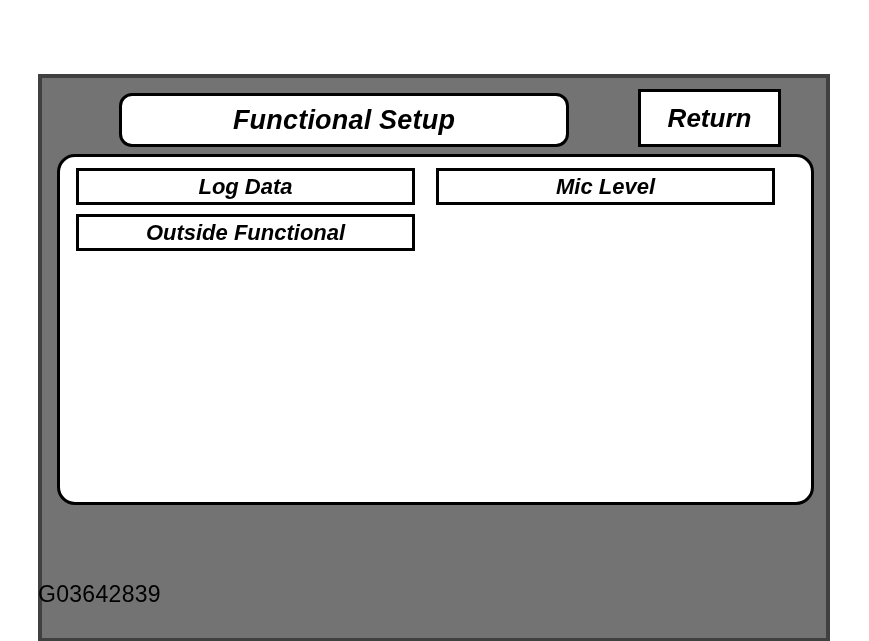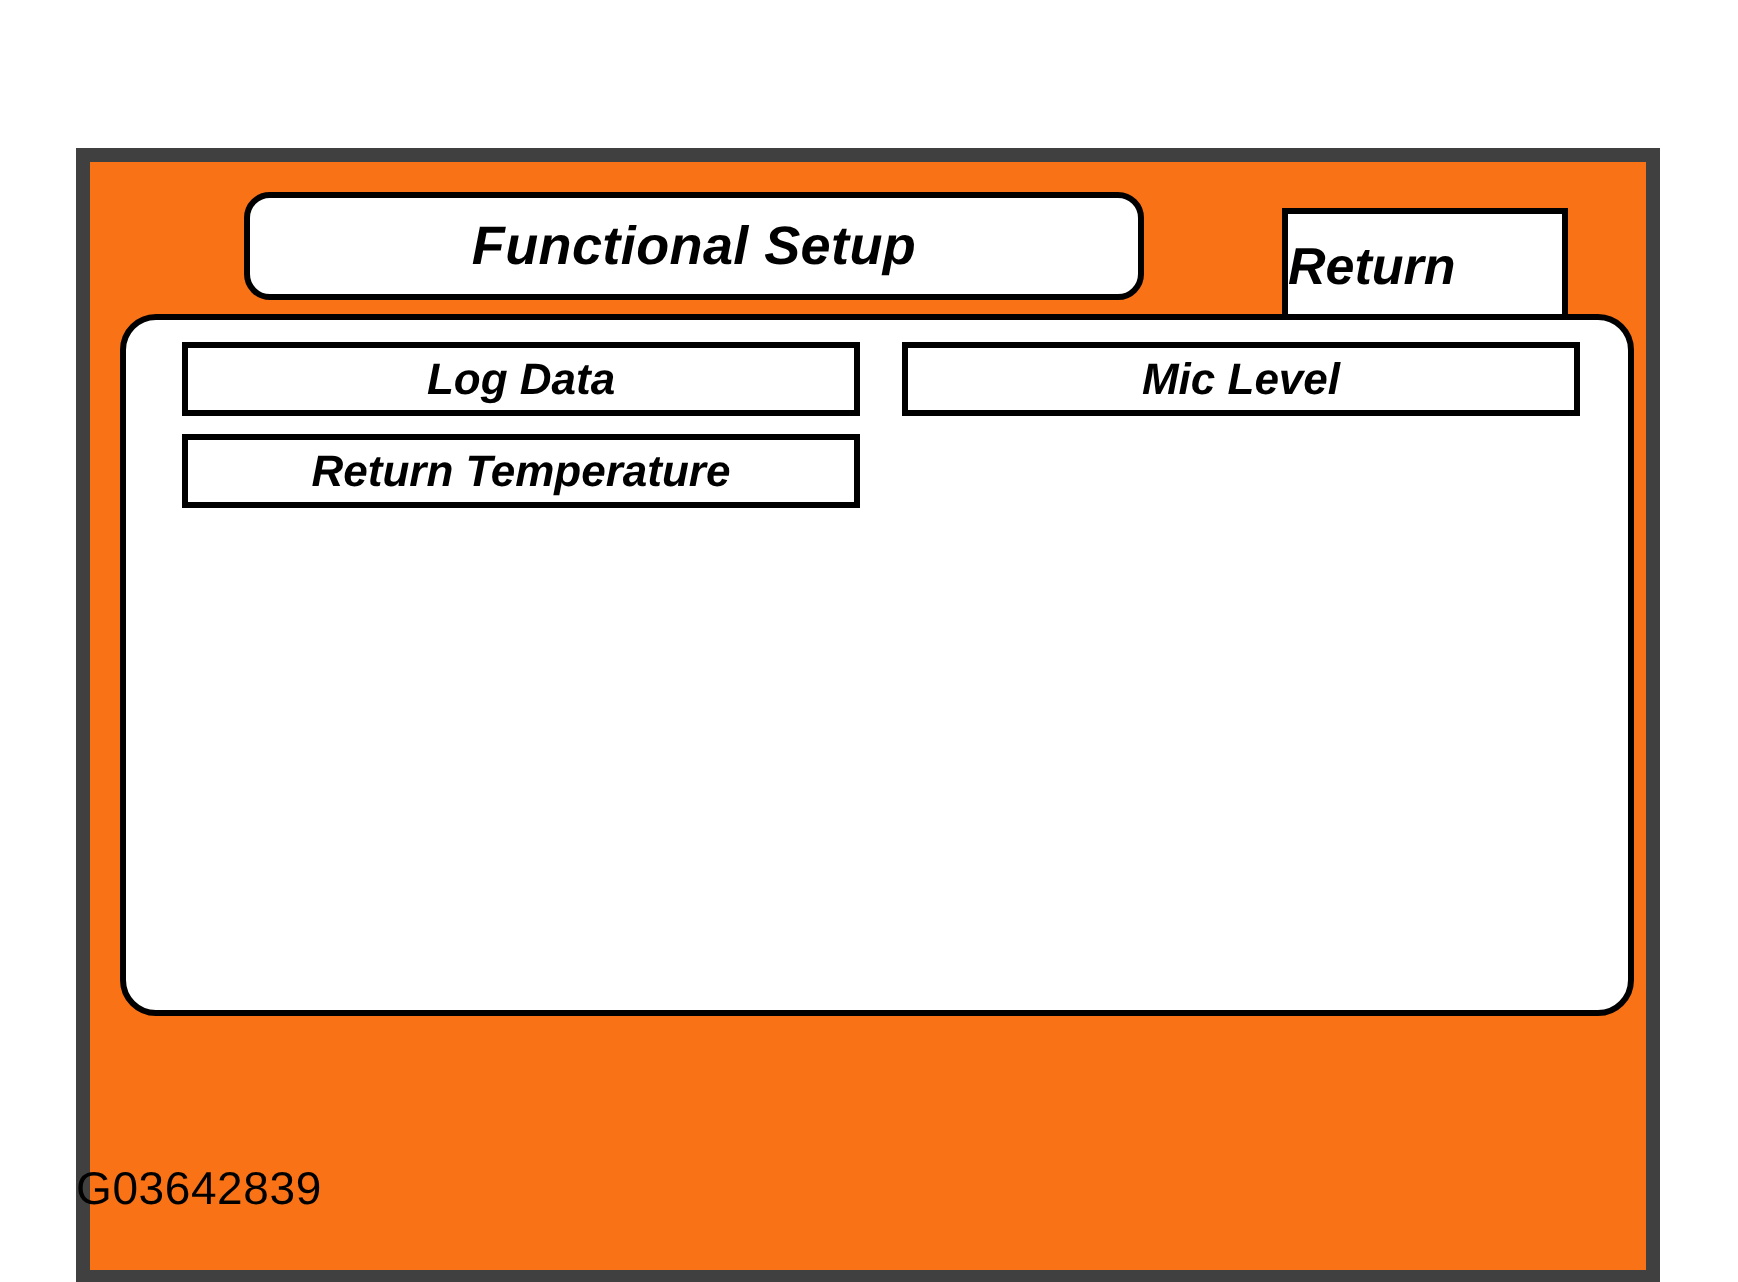--- a/index.html
+++ b/index.html
@@ -16,23 +16,23 @@
     color: #000000;
   }
 
   
   #screen-frame {
     position: absolute;
     left: 38px;
     top: 74px;
     width: 792px;
     height: 568px;
-    border: 7px solid #404040;
+    border: 4px solid #404040;
     box-sizing: border-box;
-    background: #f97316;
+    background: #737373;
   }
 
   
   #title-plate {
     position: absolute;
     left: 77px;   
     top: 15px;
     width: 450px;
     height: 54px;
     border: 3px solid #000000;
@@ -48,28 +48,29 @@
     font-weight: bold;
     font-style: italic;
     letter-spacing: 0.2px;
     line-height: 1;
     white-space: nowrap;
   }
 
   #return-button {
     position: absolute;
     left: 596px;
-    top: 23px;
+    top: 11px;
     width: 143px;
     height: 58px;
     border: 3px solid #000000;
     box-sizing: border-box;
     background: #ffffff;
     display: flex;
     align-items: center;
+    justify-content: center;
   }
   #return-button .btn-text {
     font-size: 26px;
     font-weight: bold;
     font-style: italic;
     line-height: 1;
     white-space: nowrap;
   }
 
   
@@ -81,21 +82,21 @@
     height: 351px;
     border: 3px solid #000000;
     border-radius: 18px;
     box-sizing: border-box;
     background: #ffffff;
   }
 
   
   #menu-grid {
     position: absolute;
-    left: 28px;
+    left: 16px;
     top: 11px;
     width: 703px;
     display: grid;
     grid-template-columns: 339px 339px;
     grid-column-gap: 21px;
     grid-row-gap: 9px;
   }
   .menu-button {
     height: 37px;
     border: 3px solid #000000;
@@ -147,21 +148,21 @@
       <div class="menu-button">
         <span class="btn-text">Log Data</span>
       </div>
 
       <div class="menu-button">
         <span class="btn-text">Mic Level</span>
       </div>
 
 
       <div class="menu-button">
-        <span class="btn-text">Return Temperature</span>
+        <span class="btn-text">Outside Functional</span>
       </div>
 
     </div>
 
   </div>
 
 </div>
 
 <div id="figure-caption">G03642839</div>
 

